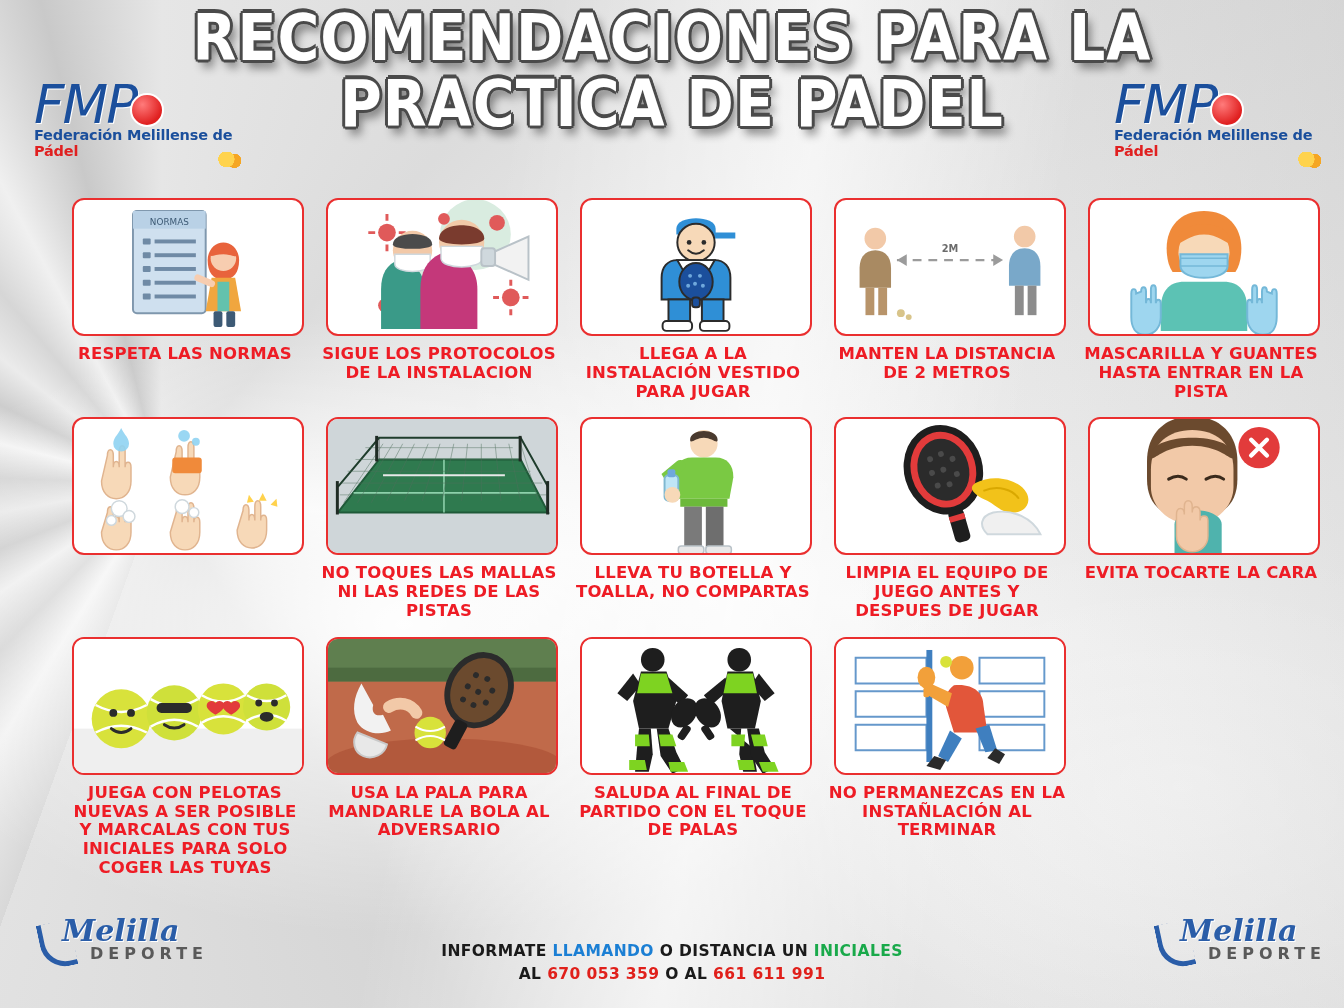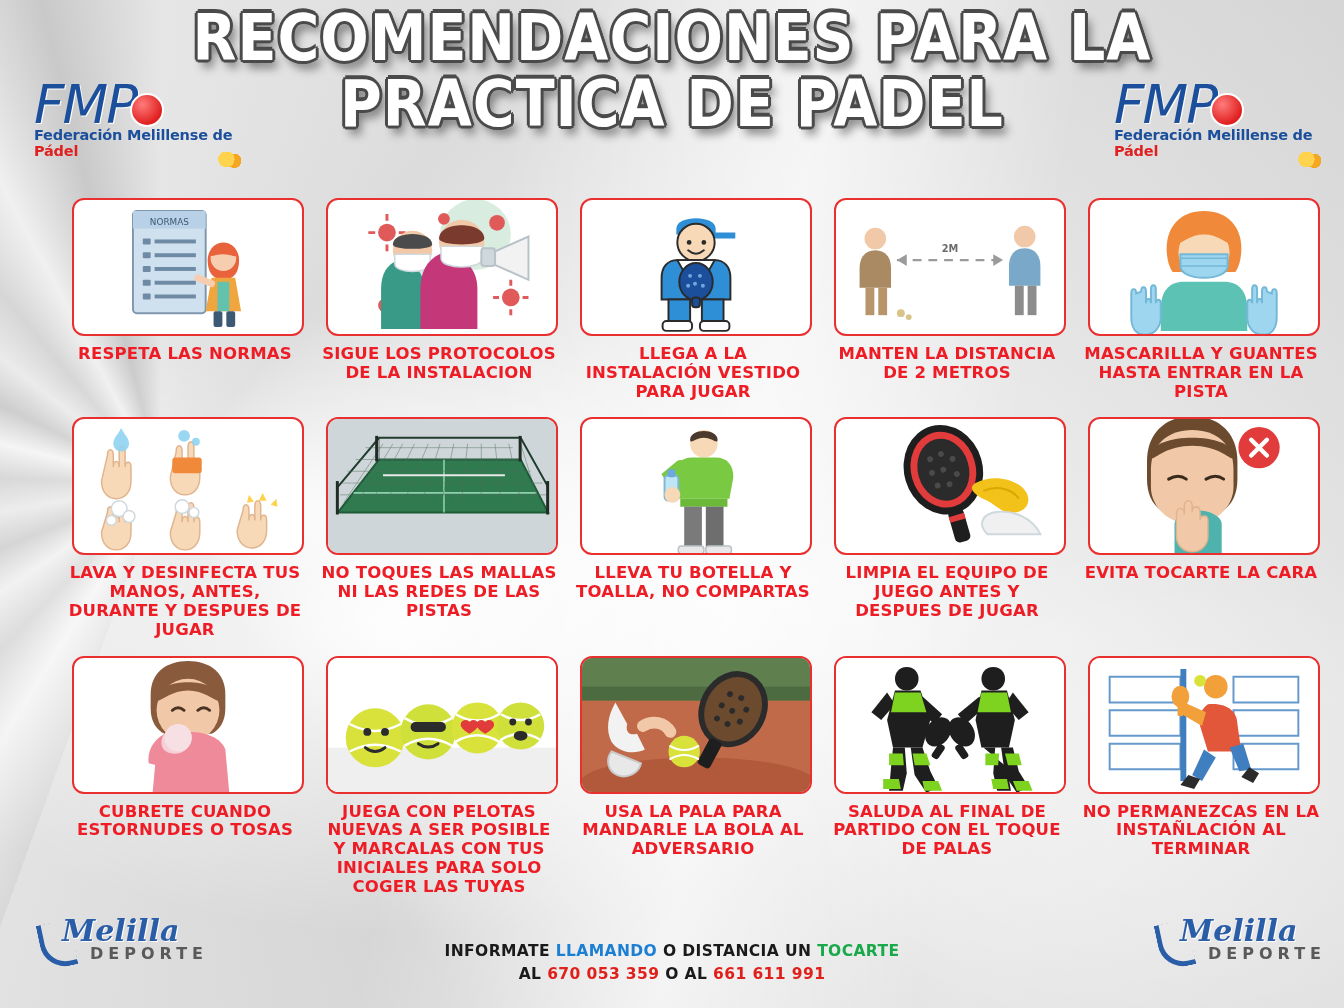--- a/index.html
+++ b/index.html
@@ -419,21 +419,20 @@
             <circle cx="110" cy="90" r="7"></circle>
               <circle cx="122" cy="96" r="5"></circle>
           </g>
           <g fill="#ffd24d">
             <path d="M188 84l4-8 4 8z"></path>
               <path d="M176 86l2-8 5 7z"></path>
               <path d="M200 88l6-6 1 8z"></path>
           </g>
         </svg>
       </div>
-      <div class="caption">LAVA Y DESINFECTA TUS MANOS, ANTES, DURANTE Y DESPUES DE JUGAR</div>
     </div>
 
     <div class="card r2">
       <div class="thumb">
         <svg width="232" height="138" viewBox="0 0 232 138">
           <rect x="0" y="0" width="232" height="138" fill="#cfd6d9"></rect>
           <path d="M10 96 L52 42 L196 42 L224 96 Z" fill="#2f7a4f"></path>
           <path d="M10 96 L52 42 L196 42 L224 96 Z" fill="none" stroke="#1f5a39" stroke-width="2"></path>
           <g stroke="#9fe0bb" stroke-width="1.6" opacity="0.85">
             <path d="M26 76h186"></path>
@@ -534,36 +533,20 @@
           <g fill="#f2c9a8" stroke="#e0b48f" stroke-width="1.5">
             <path d="M88 98c0-8 8-8 8 0v-8c0-8 8-8 8 0v6c0-8 8-8 8 0v8c0-6 8-6 8 0v16c0 10-8 16-16 16s-16-6-16-16z"></path>
           </g>
           <circle cx="172" cy="30" r="21" fill="#e23b3b"></circle>
           <path d="M164 22l16 16M180 22l-16 16" stroke="#ffffff" stroke-width="4.5" stroke-linecap="round"></path>
         </svg>
       </div>
       <div class="caption">EVITA TOCARTE LA CARA</div>
     </div>
 
-    <div class="card r3">
-      <div class="thumb">
-        <svg width="232" height="138" viewBox="0 0 232 138">
-          <path d="M78 38c0-22 16-34 38-34s38 12 38 34v14c0 14-6 22-14 26H92c-8-4-14-12-14-26z" fill="#8a5a3c"></path>
-          <circle cx="116" cy="54" r="32" fill="#f2c9a8"></circle>
-          <path d="M84 42c0-22 64-22 64 0 0 8-12-8-32-8s-32 16-32 8z" fill="#8a5a3c"></path>
-          <path d="M100 54q6-5 12 0" stroke="#4a3322" stroke-width="3" fill="none" stroke-linecap="round"></path>
-          <path d="M126 54q6-5 12 0" stroke="#4a3322" stroke-width="3" fill="none" stroke-linecap="round"></path>
-          <path d="M84 94c4-12 18-18 34-18s32 6 36 18l4 44H80z" fill="#ef8a9a"></path>
-          <path d="M96 76c-14 6-22 18-20 32l16 4 12-22z" fill="#ef8a9a"></path>
-          <path d="M104 72c-10 0-18 10-14 20 4 8 18 8 24 2 6-6 2-22-10-22z" fill="#f7cfd6"></path>
-          <circle cx="106" cy="82" r="14" fill="#f6e0e4"></circle>
-        </svg>
-      </div>
-      <div class="caption">CUBRETE CUANDO ESTORNUDES O TOSAS</div>
-    </div>
 
     <div class="card r3">
       <div class="thumb">
         <svg width="232" height="138" viewBox="0 0 232 138">
           <rect x="0" y="0" width="232" height="138" fill="#ffffff"></rect>
           <rect x="0" y="92" width="232" height="46" fill="#efefef"></rect>
           <g>
             <circle cx="48" cy="82" r="30" fill="#d8e23b"></circle>
             <path d="M22 68q26 14 52 0M22 96q26-14 52 0" stroke="#ffffff" stroke-width="2.5" fill="none"></path>
             <circle cx="40" cy="76" r="4" fill="#2b2b2b"></circle>
@@ -698,21 +681,21 @@
 
   <div class="footer">
     <div class="logo-md left">
       <div class="md-swirl"></div>
       <div class="md-name">Melilla</div>
       <div class="md-sub">DEPORTE</div>
     </div>
 
     <div class="footer-text">
       <div>
-        <span>INFORMATE </span><span class="blue">LLAMANDO</span><span> O DISTANCIA UN </span><span class="green">TOCARTE</span>
+        <span>INFORMATE </span><span class="blue">LLAMANDO</span><span> O DISTANCIA UN </span><span class="green">INICIALES</span>
       </div>
       <div>
         <span>AL </span><span class="red">670 053 359</span><span> O AL </span><span class="red">661 611 991</span>
       </div>
     </div>
 
     <div class="logo-md right">
       <div class="md-swirl"></div>
       <div class="md-name">Melilla</div>
       <div class="md-sub">DEPORTE</div>

